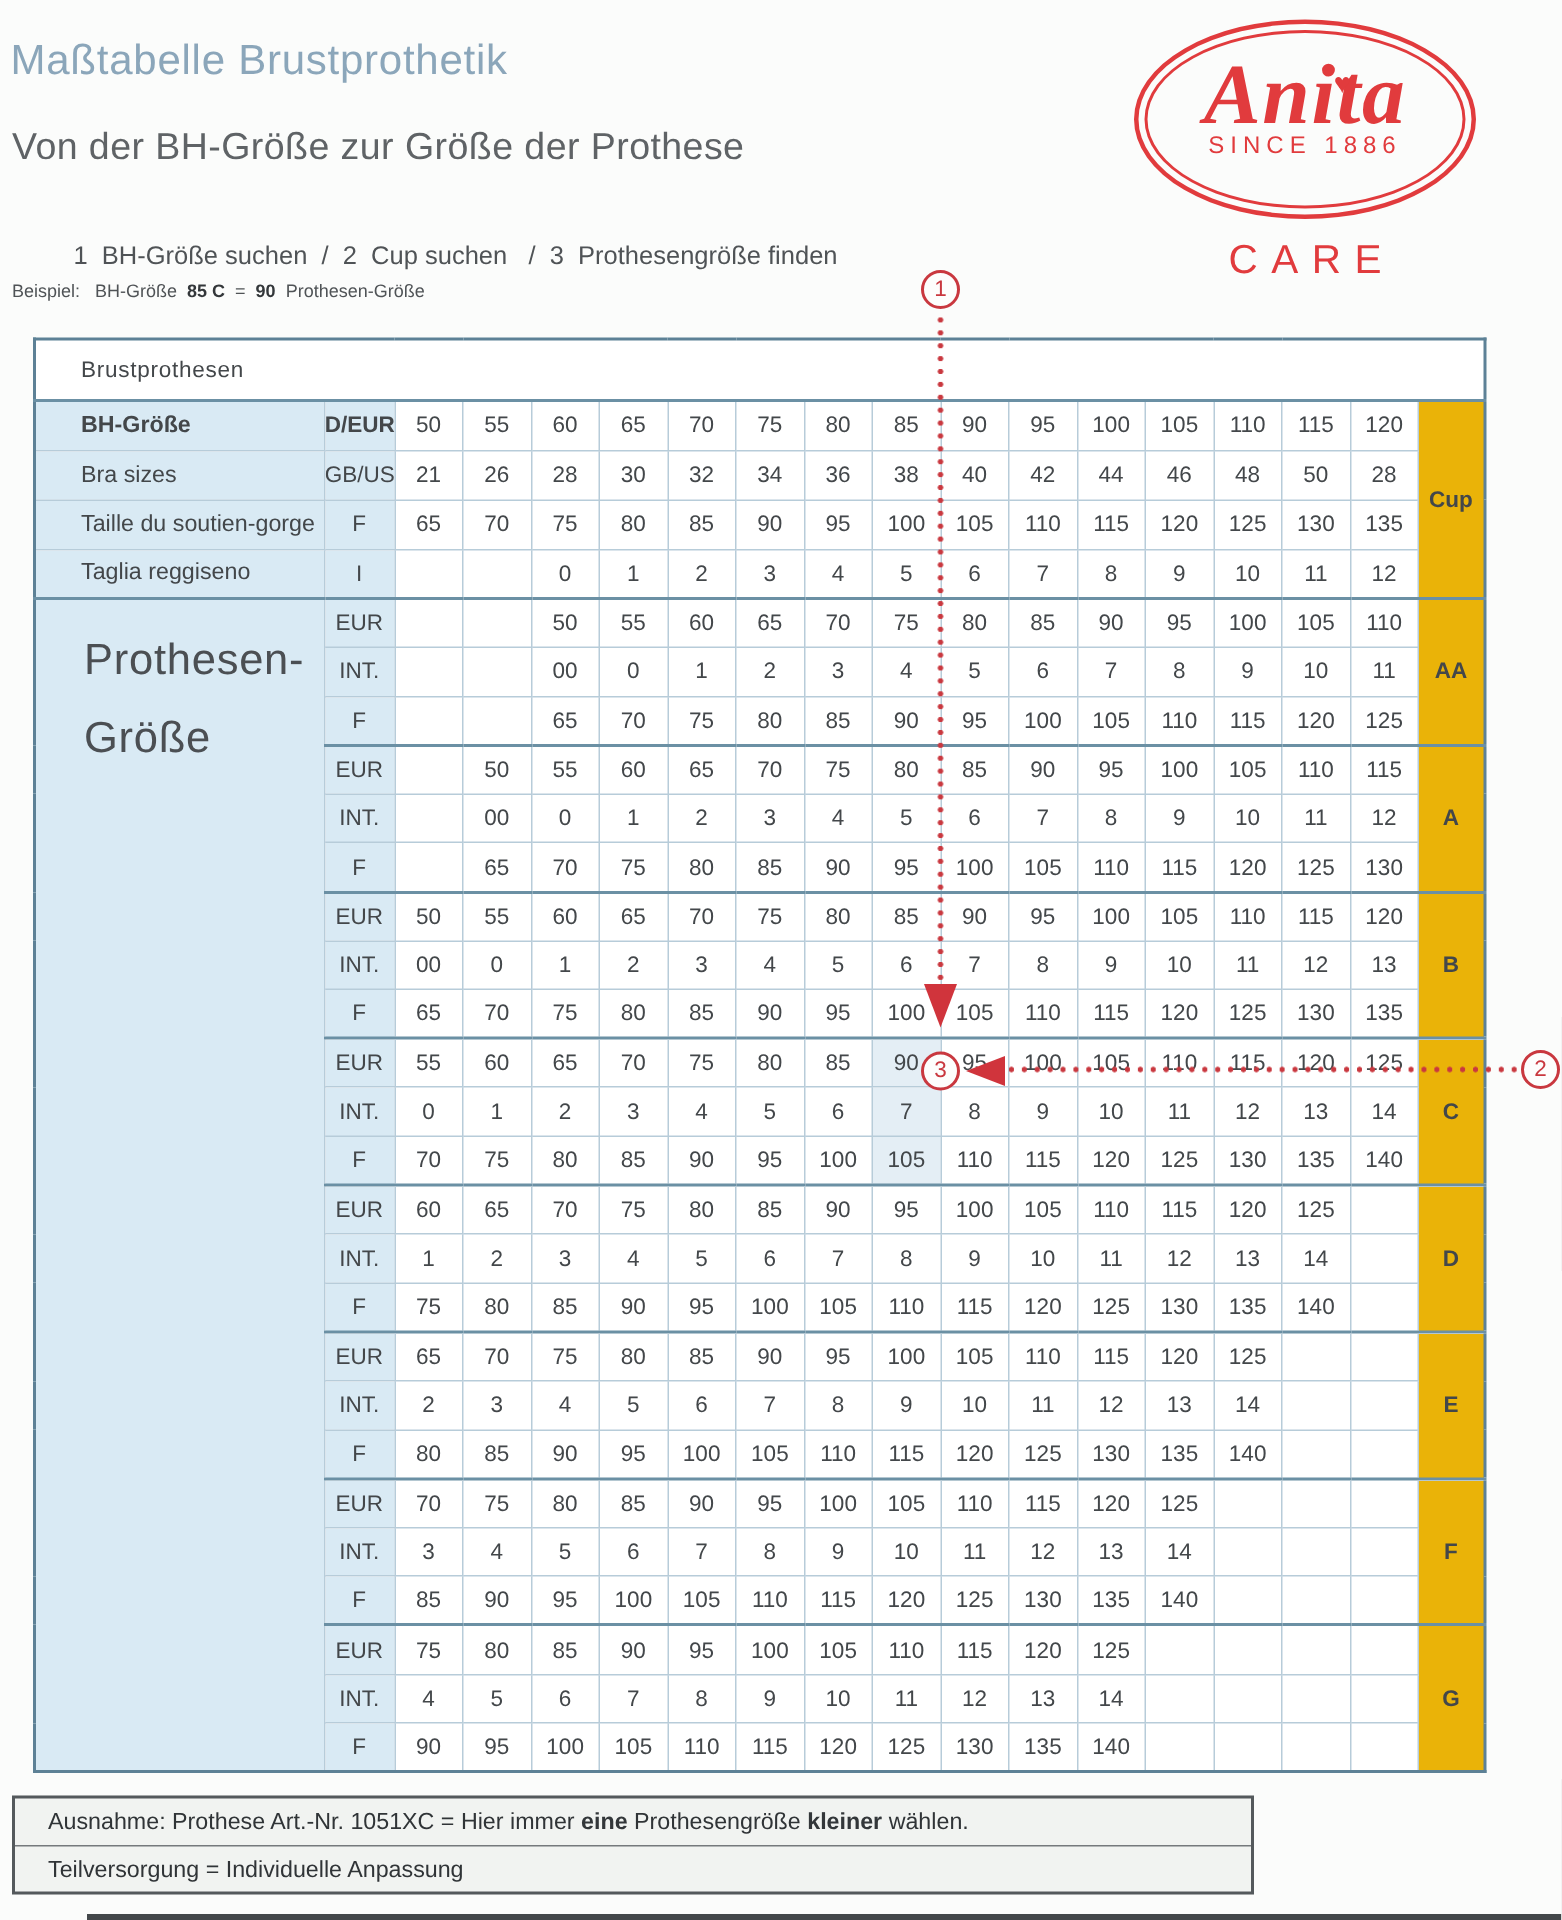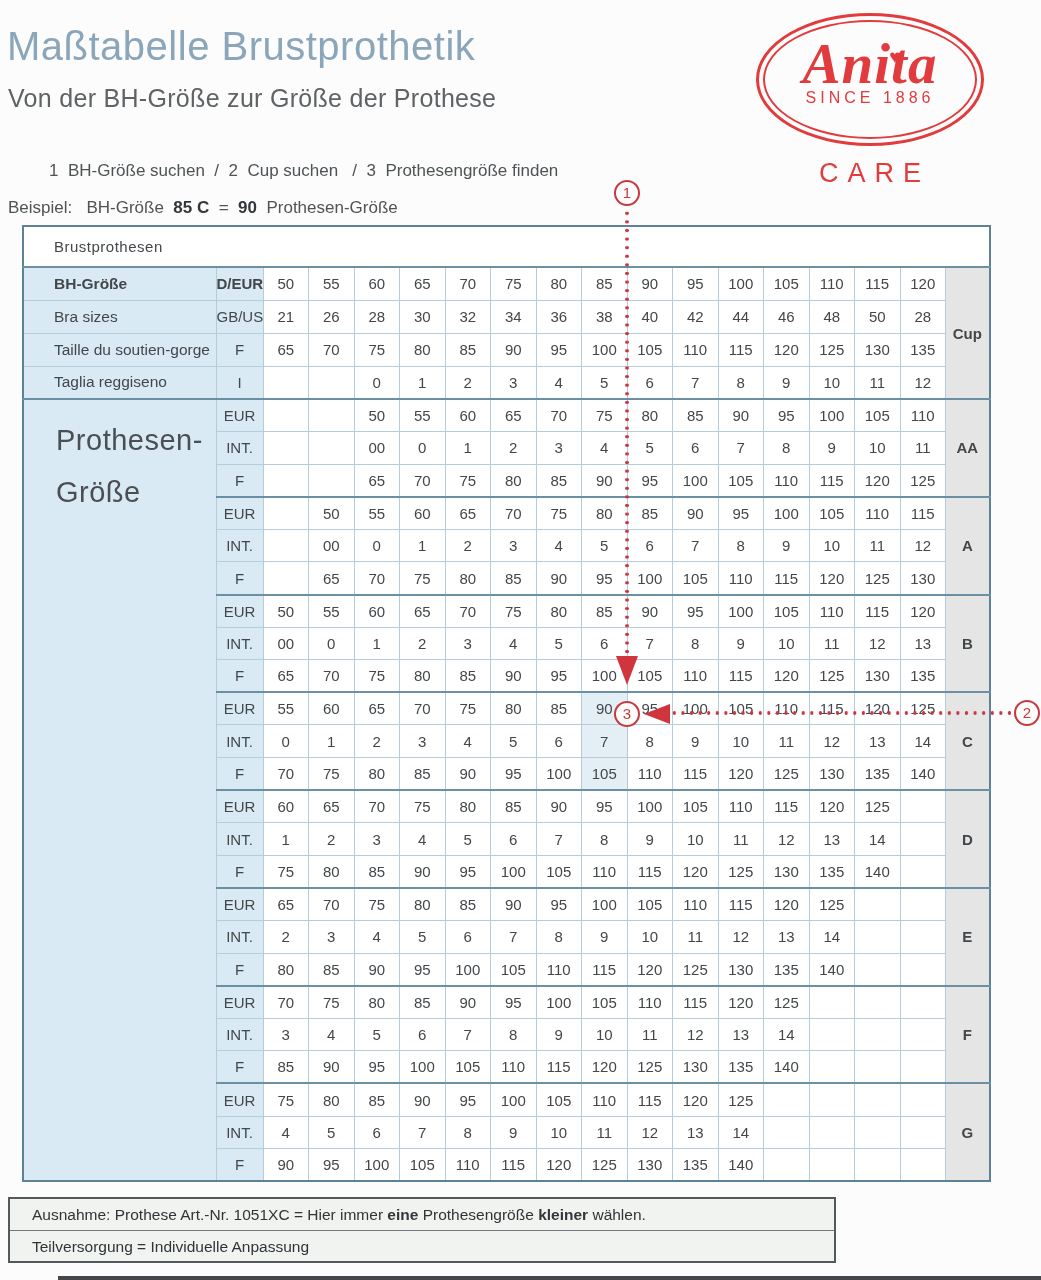--- a/index.html
+++ b/index.html
@@ -4,24 +4,24 @@
 <style>
   * { margin:0; padding:0; box-sizing:border-box; }
   html,body { background:#e9e9e9; }
   .page {
     position:relative; width:1041px; height:1280px; margin:0 auto;
     background:#fbfcfb; overflow:hidden;
     font-family:"Liberation Sans", sans-serif;
   }
 
   
-  .title    { position:absolute; left:7px;  top:24px;  font-size:40px; color:#8ba6ba; letter-spacing:.5px; }
+  .title    { position:absolute; left:7px;  top:24px;  font-size:28px; color:#8ba6ba; letter-spacing:.5px; }
   .subtitle { position:absolute; left:8px;  top:84px;  font-size:25px; color:#5f6366; letter-spacing:.3px; }
   .steps    { position:absolute; left:8px;  top:161px; font-size:17px; color:#4f5356; white-space:pre;margin-left:41px; }
-  .example  { position:absolute; left:8px;  top:198px; font-size:17px; color:#4f5356; white-space:pre; }
+  .example  { position:absolute; left:8px;  top:187px; font-size:12px; color:#4f5356; white-space:pre; }
   .b { font-weight:700; color:#33373a; }
 
   
   .logo-oval { position:absolute; left:756px; top:13px; width:228px; height:133px;
                border:3px solid #e13b3d; border-radius:50%; }
   .logo-inner { position:absolute; left:4px; top:4px; right:4px; bottom:4px;
                 border:2px solid #e13b3d; border-radius:50%; text-align:center; }
   .brand { position:relative; display:inline-block; margin-top:13px;
            font-family:"Liberation Serif", serif; font-style:italic; font-weight:700;
            font-size:57px; line-height:58px; color:#e13b3d; letter-spacing:1px; }
@@ -37,21 +37,21 @@
   .size-table td { border:1px solid #b7ccd9; font-size:15px; color:#43474a;
                    text-align:center; vertical-align:middle; height:32.6px;
                    padding:0; overflow:hidden; }
   .size-table tr.section-row td { height:41px; background:#fff; border-bottom:2px solid #6b90a4; }
   .section-title { text-align:left !important; padding-left:30px !important;
                    font-size:29px; color:#45494d; letter-spacing:.5px; }
   .size-table tr.hdr td { height:33px; }
   .size-table tr.group-start td { border-top:2px solid #6b90a4; }
   td.lab  { background:#d9eaf4; text-align:left; padding-left:30px !important; font-size:15.5px; }
   td.unit { background:#d9eaf4; }
-  td.cup  { background:#e5e5e5; font-weight:700;text-align:center; }
+  td.cup  { background:#eab308; font-weight:700;text-align:center; }
   td.bold { font-weight:700; }
   td.hl   { background:#e4eef5; }
   td.ptitle { vertical-align:top; text-align:left !important; padding:14px 0 0 32px !important;
               font-size:29px; line-height:52px; color:#4b4f53; letter-spacing:.5px; }
 
   
   .circ { position:absolute; width:26px; height:26px; border:2px solid #c9383f; border-radius:50%;
           background:#fdfdfc; color:#c9383f; font-size:15px; line-height:22px; text-align:center; z-index:6; }
   #circle1 { left:614px; top:180px; }
   #circle3 { left:614px; top:701px; }

